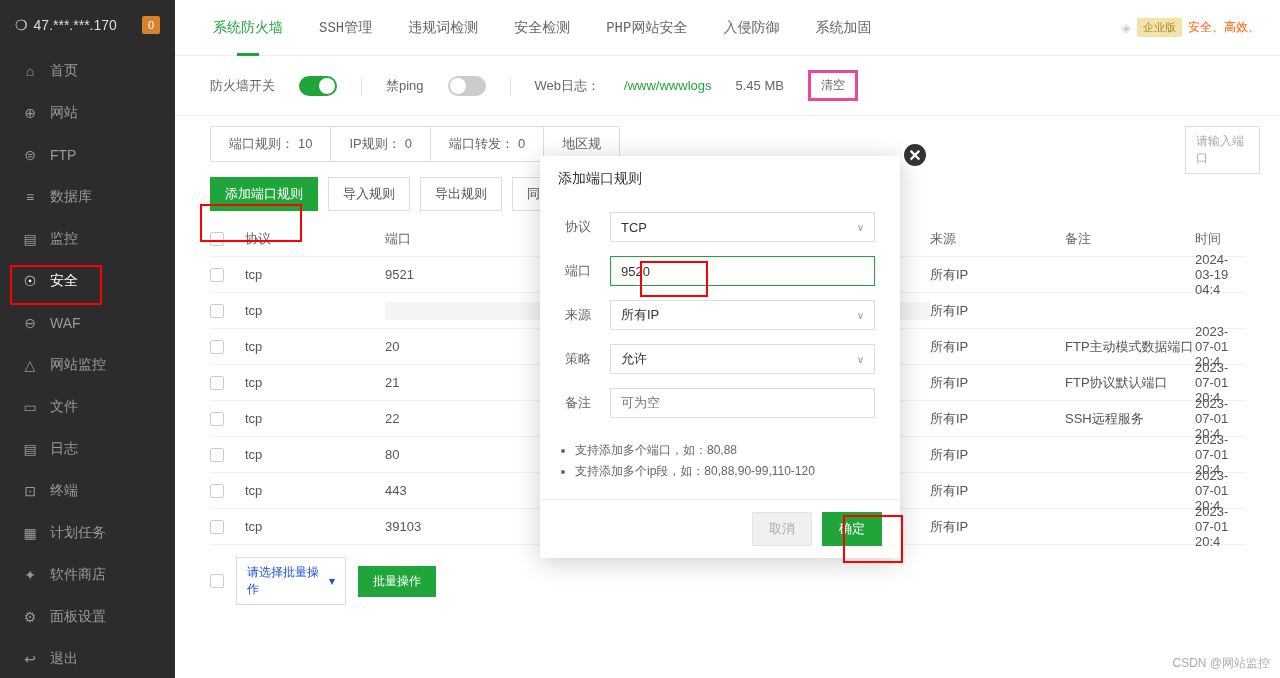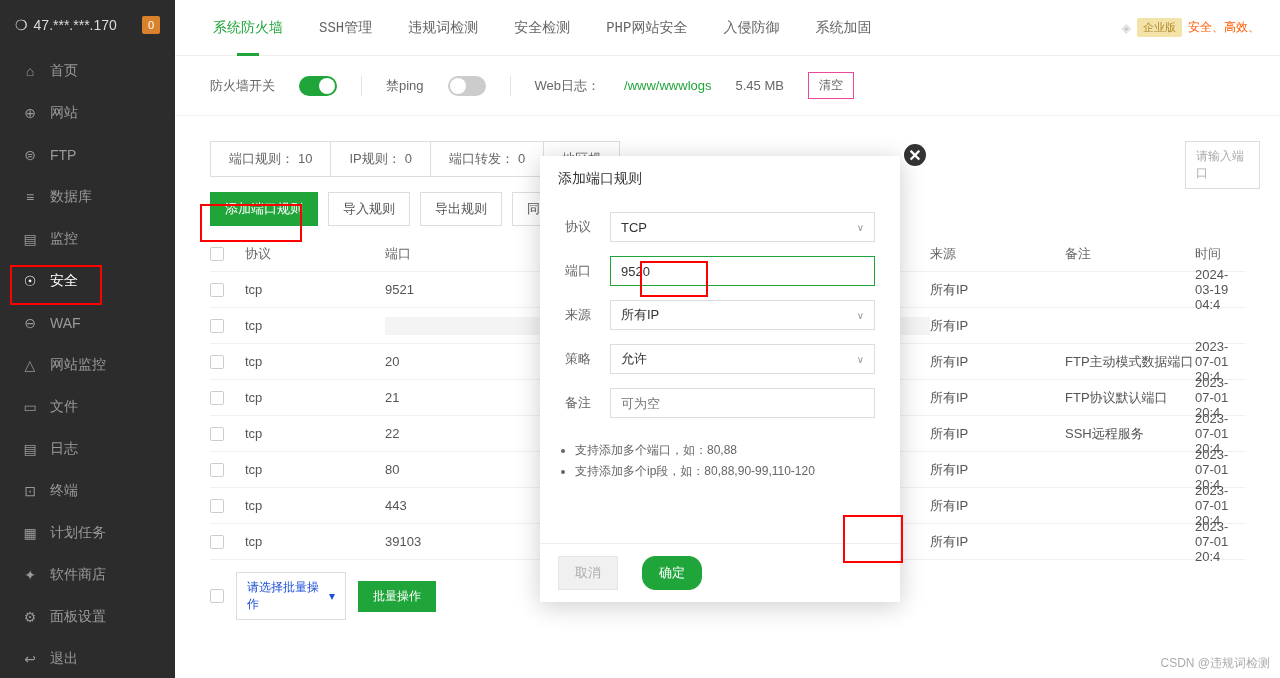--- a/index.html
+++ b/index.html
@@ -23,23 +23,23 @@
 .tabs-right .ent { background: #f3e3a8; color: #b0892e; padding: 2px 6px; border-radius: 2px; font-size: 11px; }
 .tabs-right .slogan { color: #ff5a00; }
 
 .toolbar { height: 60px; display: flex; align-items: center; padding: 0 35px; gap: 24px; font-size: 13px; color: #666; border-bottom: 1px solid #f0f0f0; }
 .switch { width: 38px; height: 20px; background: #20a53a; border-radius: 10px; position: relative; }
 .switch::after { content:''; position:absolute; right:2px; top:2px; width:16px; height:16px; background:#fff; border-radius:50%; }
 .switch.off { background: #ccc; }
 .switch.off::after { right: auto; left: 2px; }
 .toolbar .divider { width: 1px; height: 20px; background: #e5e5e5; }
 .toolbar .link { color: #20a53a; }
-.btn-sm { border: 1px solid #ec4899; background: #fff; padding: 4px 10px; font-size: 12px; cursor: pointer; color:#666; }
-
-.subtabs { display: flex; padding: 0 35px; margin-top: 25px; position: relative; }
+.btn-sm { border: 3px solid #ec4899; background: #fff; padding: 4px 10px; font-size: 12px; cursor: pointer; color:#666; }
+
+.subtabs { display: flex; padding: 0 35px; margin-top: 10px; position: relative; }
 .subtab { border: 1px solid #ddd; padding: 8px 18px; font-size: 13px; color: #666; cursor: pointer; background: #fff; margin-right: -1px; }
 .subtab .count { margin-left: 4px; }
 .search-box { position: absolute; right: 20px; top: 0; border: 1px solid #ddd; padding: 6px 10px; font-size: 12px; color: #aaa; width: 75px; }
 
 .actions { display: flex; padding: 15px 35px 10px; gap: 10px; }
 .btn { border: 1px solid #ddd; background: #fff; padding: 7px 14px; font-size: 13px; cursor: pointer; color: #555; }
 .btn.primary { background: #20a53a; border-color: #20a53a; color: #fff; }
 
 .table { padding: 0 35px; }
 .table-header, .table-row { display: flex; align-items: center; height: 36px; border-bottom: 1px solid #f0f0f0; font-size: 13px; }
@@ -69,24 +69,24 @@
 .modal-title { padding: 14px 18px; font-size: 14px; color: #333; }
 .modal-body { padding: 10px 25px 5px; }
 .form-row { display: flex; align-items: center; margin-bottom: 14px; }
 .form-label { width: 45px; font-size: 13px; color: #666; text-align: left; }
 .form-control { flex: 1; border: 1px solid #ddd; height: 30px; padding: 0 10px; font-size: 13px; display: flex; align-items: center; justify-content: space-between; color: #333; }
 .form-control .chevron { color: #999; font-size: 10px; }
 .form-control.input { outline: none; }
 .form-control.highlighted { border-color: #20a53a; }
 .tips { padding: 5px 35px 15px; font-size: 12px; color: #666; }
 .tips li { list-style: disc; margin-bottom: 4px; }
-.modal-footer { border-top: 1px solid #eee; padding: 12px 18px; display: flex; justify-content: flex-start; gap: 24px; margin-top: 44px; }
+.modal-footer { border-top: 1px solid #eee; padding: 12px 18px; display: flex; justify-content: flex-end; gap: 10px; }
 .btn-modal { padding: 7px 16px; font-size: 13px; border: 1px solid #ddd; cursor: pointer; }
 .btn-modal.cancel { background: #f0f0f0; color: #aaa; border-color: #e5e5e5; }
-.btn-modal.confirm { background: #20a53a; color: #fff; border-color: #20a53a; border-radius: 13px; }
+.btn-modal.confirm { background: #20a53a; color: #fff; border-color: #20a53a; }
 
 .watermark { position: absolute; right: 10px; bottom: 6px; font-size: 12px; color: rgba(0,0,0,0.35); z-index: 200; }
 .blurred { filter: blur(3px); }
 .obscured { background: #f4f4f4; color: transparent; }
 </style>
 </head>
 <body>
 
 <div class="sidebar">
   <div class="sidebar-header">
@@ -338,30 +338,30 @@
     </div>
     <div class="form-row">
       <div class="form-label">策略</div>
       <div class="form-control">
           <span>允许</span>
           <span class="chevron">∨</span>
         </div>
     </div>
     <div class="form-row">
       <div class="form-label">备注</div>
-      <input class="form-control input" style="color: #4d7c0f;" placeholder="可为空">
+      <input class="form-control input" style="color: #4d7c0f; font-family: Liberation Serif, serif;" placeholder="可为空">
     </div>
   </div>
   <ul class="tips">
     <li>支持添加多个端口，如：80,88</li>
     <li>支持添加多个ip段，如：80,88,90-99,110-120</li>
   </ul>
   <div class="modal-footer">
     <button class="btn-modal cancel">取消</button>
     <button class="btn-modal confirm">确定</button>
   </div>
 </div>
 
 <div class="modal-close">✕</div>
 <div class="hl hl-port"></div>
 <div class="hl hl-ok"></div>
 
-<div class="watermark">CSDN @违规词检测</div>
+<div class="watermark">CSDN @网站监控</div>
 
 </body></html>

